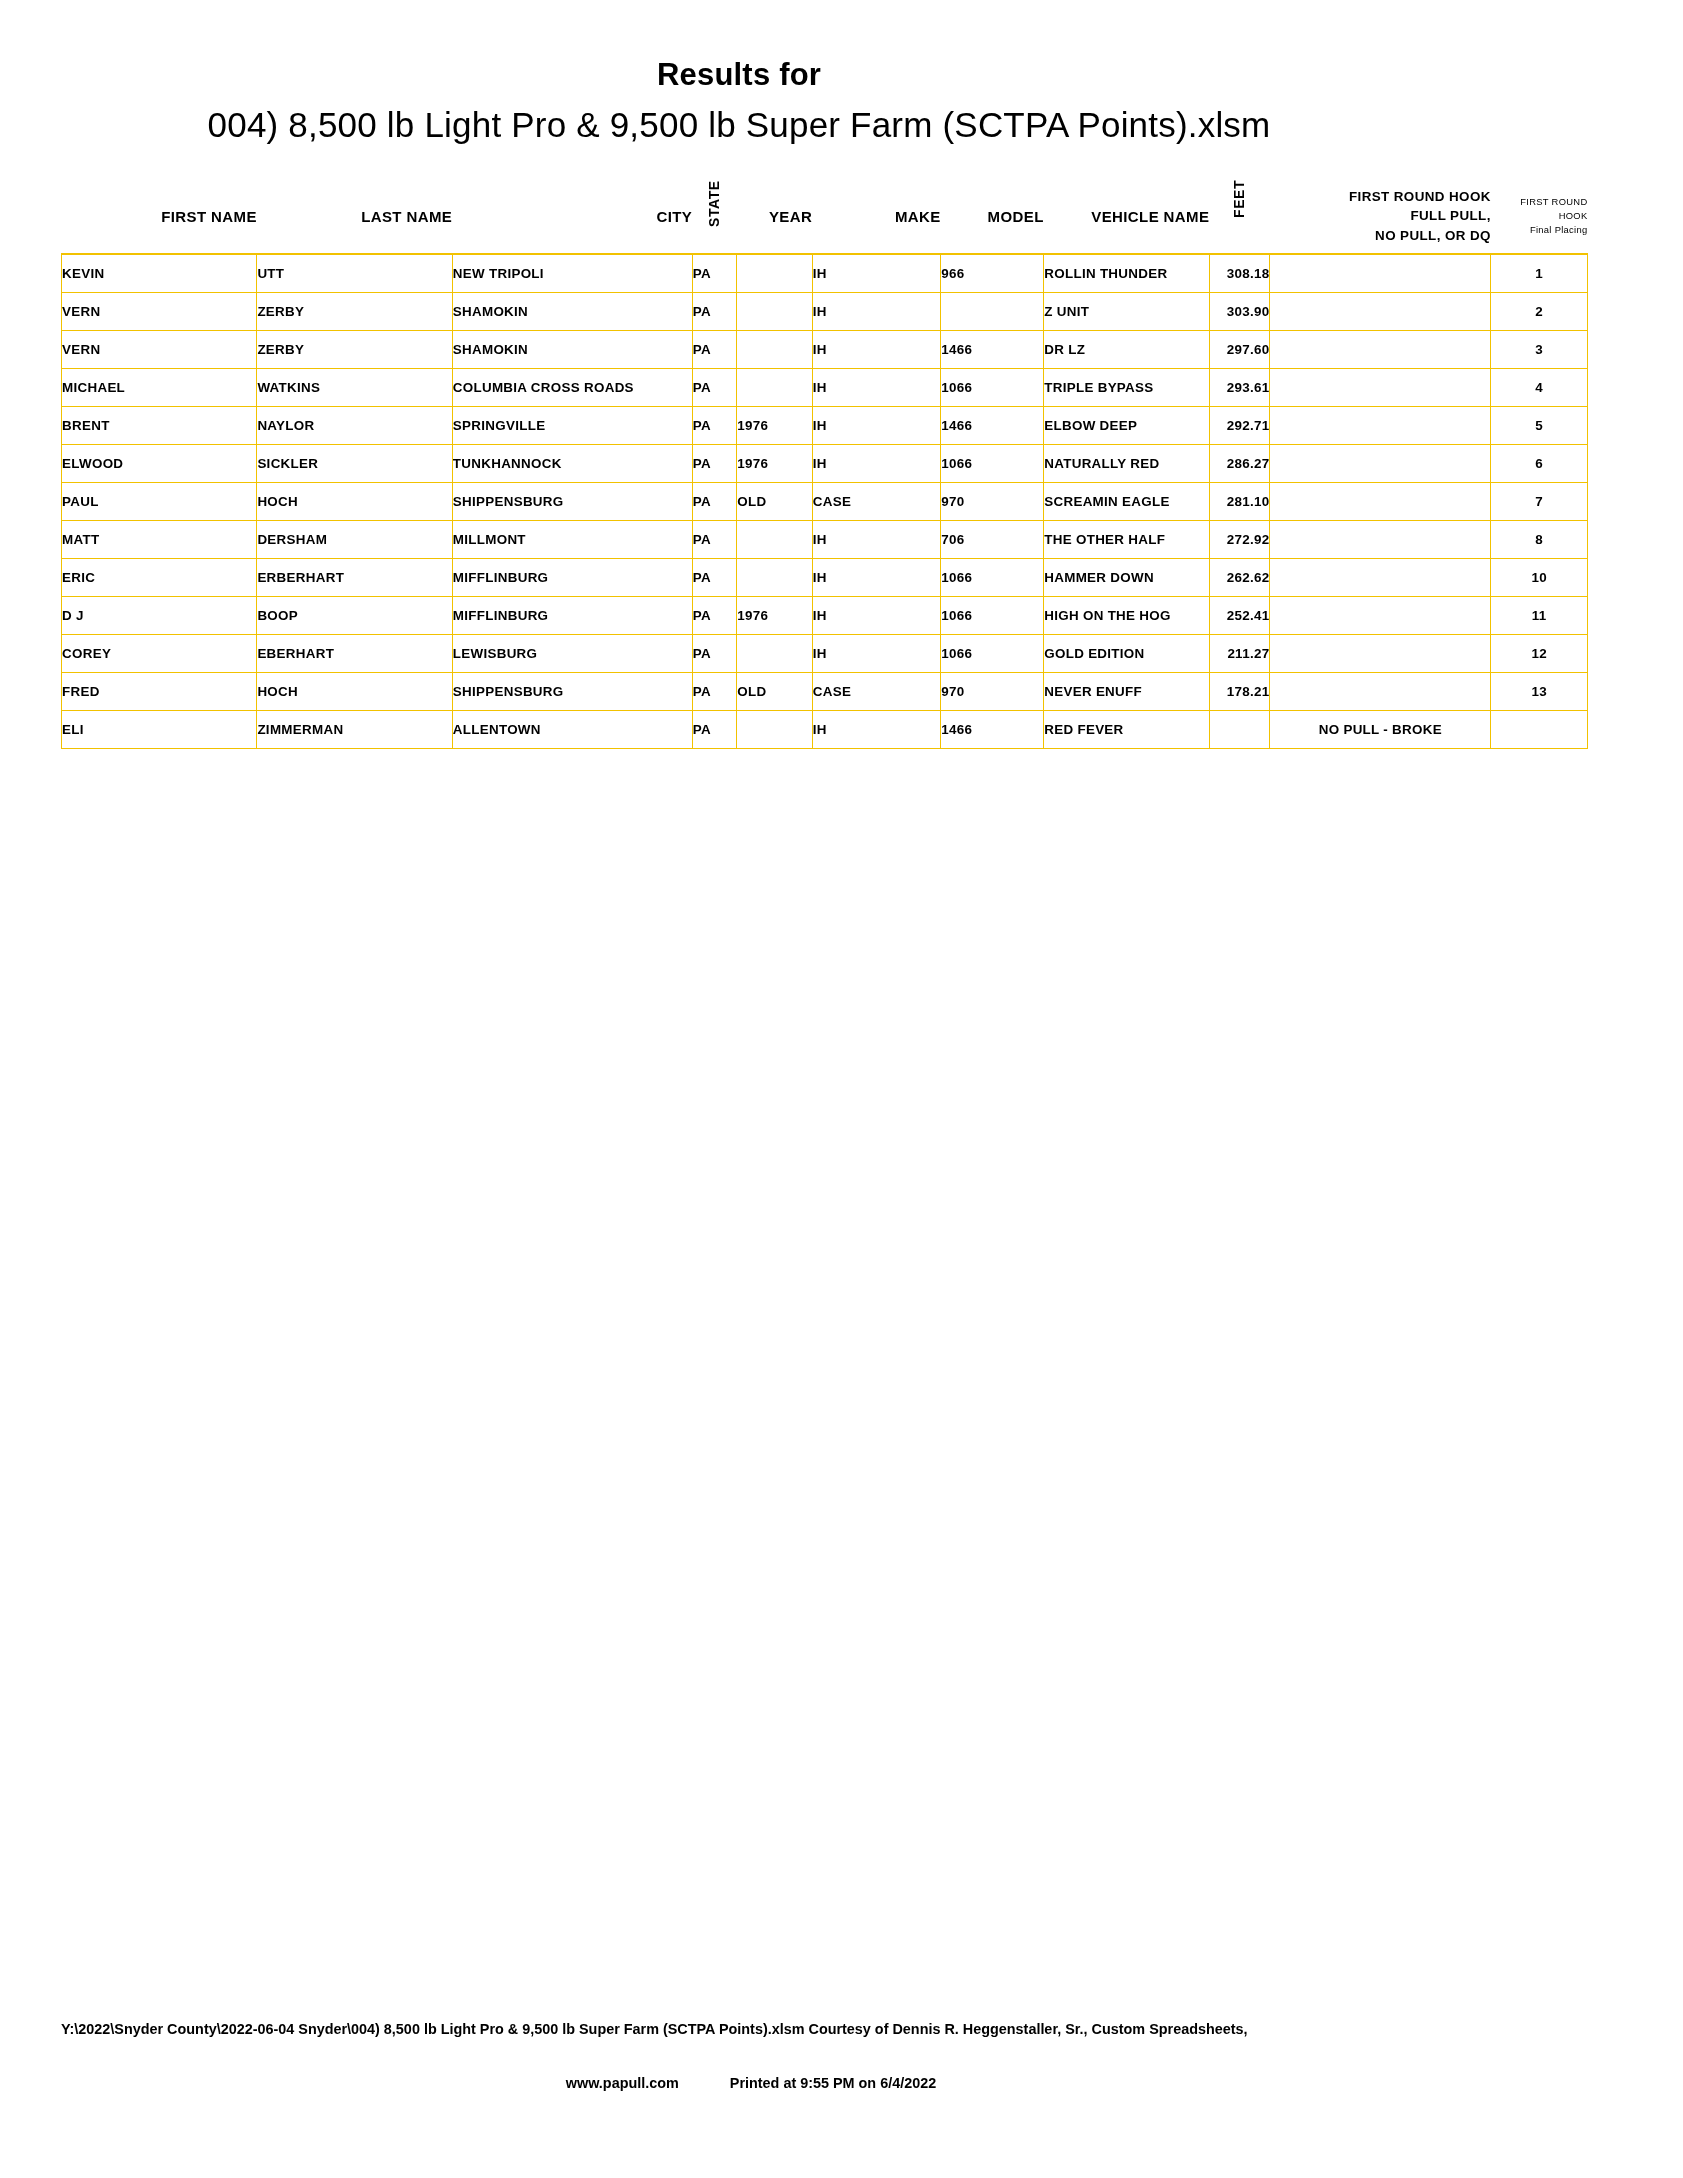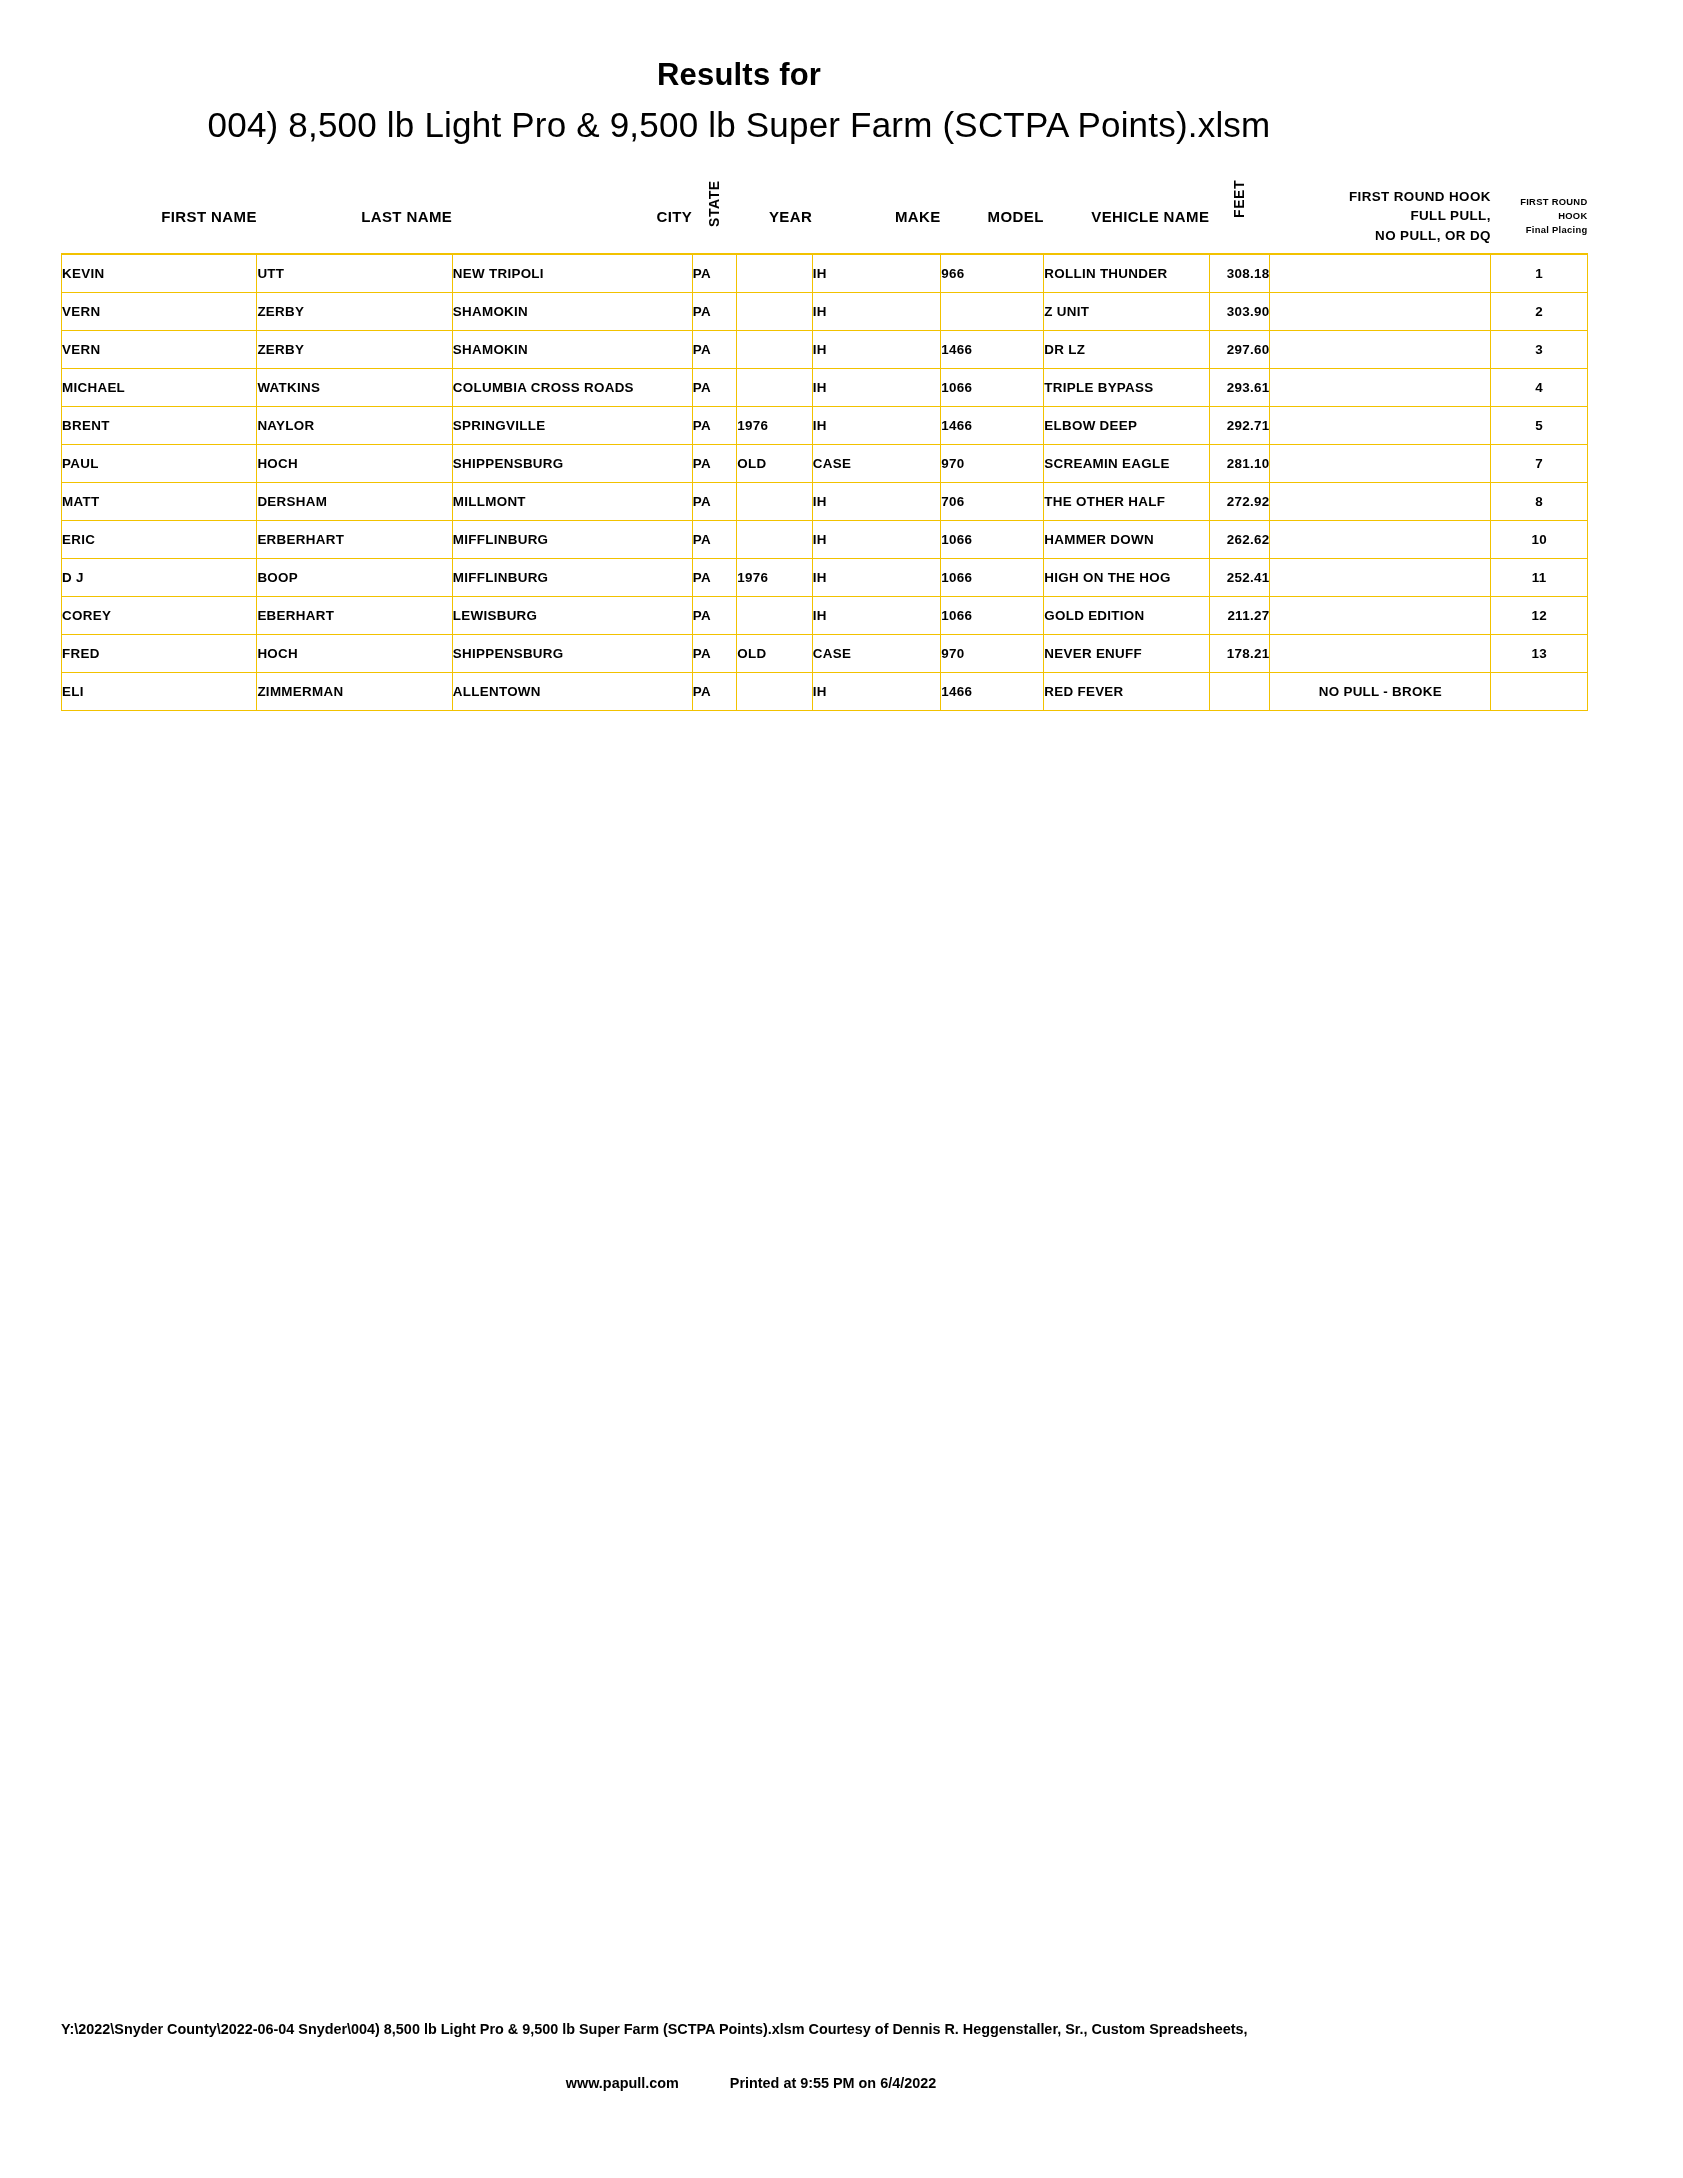--- a/index.html
+++ b/index.html
@@ -66,21 +66,21 @@
     padding: 0;
   }
   thead th.multi {
     font-size: 13.4px;
     line-height: 1.45;
     font-weight: bold;
   }
   thead th.tiny {
     font-size: 9.4px;
     line-height: 1.5;
-    font-weight: bold;
+    font-weight: normal;
     letter-spacing: 0.3px;
   }
   thead tr.headrow th {
     border-bottom: 2px solid #f2c200 !important;
   }
   tbody td {
     height: 38px;
     font-size: 13.4px;
     font-weight: bold;
     letter-spacing: 0.3px;
@@ -227,20 +227,33 @@
           <td class="l">PA</td>
           <td class="l">1976</td>
           <td class="l">IH</td>
           <td class="l">1466</td>
           <td class="l">ELBOW DEEP</td>
           <td class="r">292.71</td>
           <td class="c"></td>
           <td class="c">5</td>
         </tr>
         <tr>
+          <td class="l">ELWOOD</td>
+          <td class="l">SICKLER</td>
+          <td class="l">TUNKHANNOCK</td>
+          <td class="l">PA</td>
+          <td class="l">1976</td>
+          <td class="l">IH</td>
+          <td class="l">1066</td>
+          <td class="l">NATURALLY RED</td>
+          <td class="r">286.27</td>
+          <td class="c"></td>
+          <td class="c">6</td>
+        </tr>
+        <tr>
           <td class="l">PAUL</td>
           <td class="l">HOCH</td>
           <td class="l">SHIPPENSBURG</td>
           <td class="l">PA</td>
           <td class="l">OLD</td>
           <td class="l">CASE</td>
           <td class="l">970</td>
           <td class="l">SCREAMIN EAGLE</td>
           <td class="r">281.10</td>
           <td class="c"></td>

